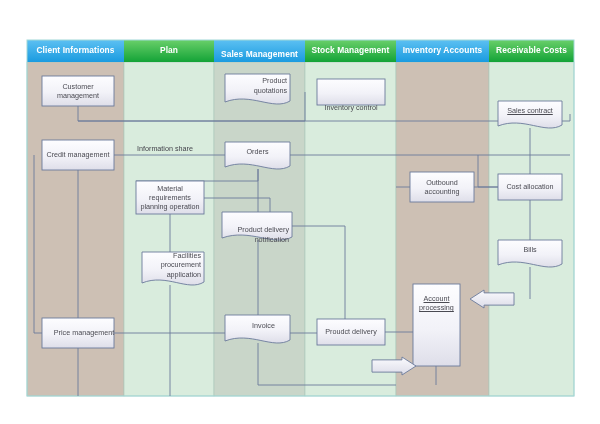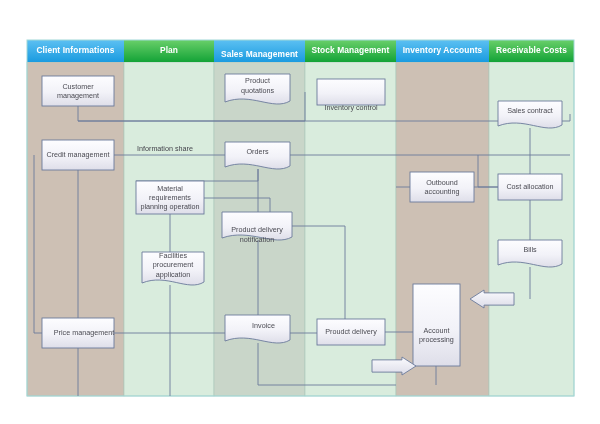--- a/index.html
+++ b/index.html
@@ -11,21 +11,21 @@
   .lane-title{
     position:absolute;display:flex;align-items:center;justify-content:center;
     text-align:center;color:#ffffff;font-size:8.4px;font-weight:bold;
     letter-spacing:.1px;line-height:1.12;box-sizing:border-box;padding:0 2px;
   }
   .node{
     position:absolute;display:flex;align-items:center;justify-content:center;
     text-align:center;box-sizing:border-box;color:#4a4a52;font-size:7.2px;
     line-height:1.28;padding:0 3px;pointer-events:auto;
   }
-  .node.doc{padding-bottom:7px;}
+  .node.doc{padding-bottom:7px;text-align:right;}
   .edge-label{
     position:absolute;font-size:7.2px;color:#44444c;white-space:nowrap;
   }
 </style>
 </head>
 <body>
 
 <div id="stage">
 
   <svg id="svgroot" viewBox="0 0 600 424" xmlns="http://www.w3.org/2000/svg">
@@ -140,21 +140,21 @@
       <div class="node" style="left: 42px; top: 318px; width: 84px; height: 30px;">Price management</div>
       <div class="node" style="left: 136px; top: 181px; width: 68px; height: 33px;">Material requirements planning operation</div>
       <div class="node doc" style="left: 142px; top: 252px; width: 62px; height: 33px;">Facilities procurement application</div>
       <div class="node doc" style="left: 225px; top: 74px; width: 65px; height: 30px;">Product quotations</div>
       <div class="node doc" style="left: 225px; top: 142px; width: 65px; height: 27px;">Orders</div>
       <div class="node doc" style="left: 222px; top: 212px; width: 70px; height: 28px; margin-top: 12px;">Product delivery notification</div>
       <div class="node doc" style="left: 225px; top: 315px; width: 77px; height: 28px;">Invoice</div>
       <div class="node" style="left: 317px; top: 79px; width: 68px; height: 26px; margin-top: 16px;">Inventory control</div>
       <div class="node" style="left: 317px; top: 319px; width: 68px; height: 26px;">Proudct delivery</div>
       <div class="node" style="left: 410px; top: 172px; width: 64px; height: 30px;">Outbound accounting</div>
-      <div class="node" style="left: 413px; top: 300px; width: 47px; height: 70px;">Account processing</div>
-      <div class="node doc" style="left: 498px; top: 101px; width: 64px; height: 27px;">Sales contract</div>
+      <div class="node" style="left: 413px; top: 268px; width: 47px; height: 70px; text-decoration: underline;">Account processing</div>
+      <div class="node doc" style="left: 498px; top: 101px; width: 64px; height: 27px; text-decoration: underline;">Sales contract</div>
       <div class="node" style="left: 498px; top: 174px; width: 64px; height: 26px;">Cost allocation</div>
       <div class="node doc" style="left: 498px; top: 240px; width: 64px; height: 27px;">Bills</div>
     </div>
   <div id="edgelabels-layer">
       <div class="edge-label" style="left: 137px; top: 144px;">Information share</div>
     </div>
 </div>
 
 </body></html>

